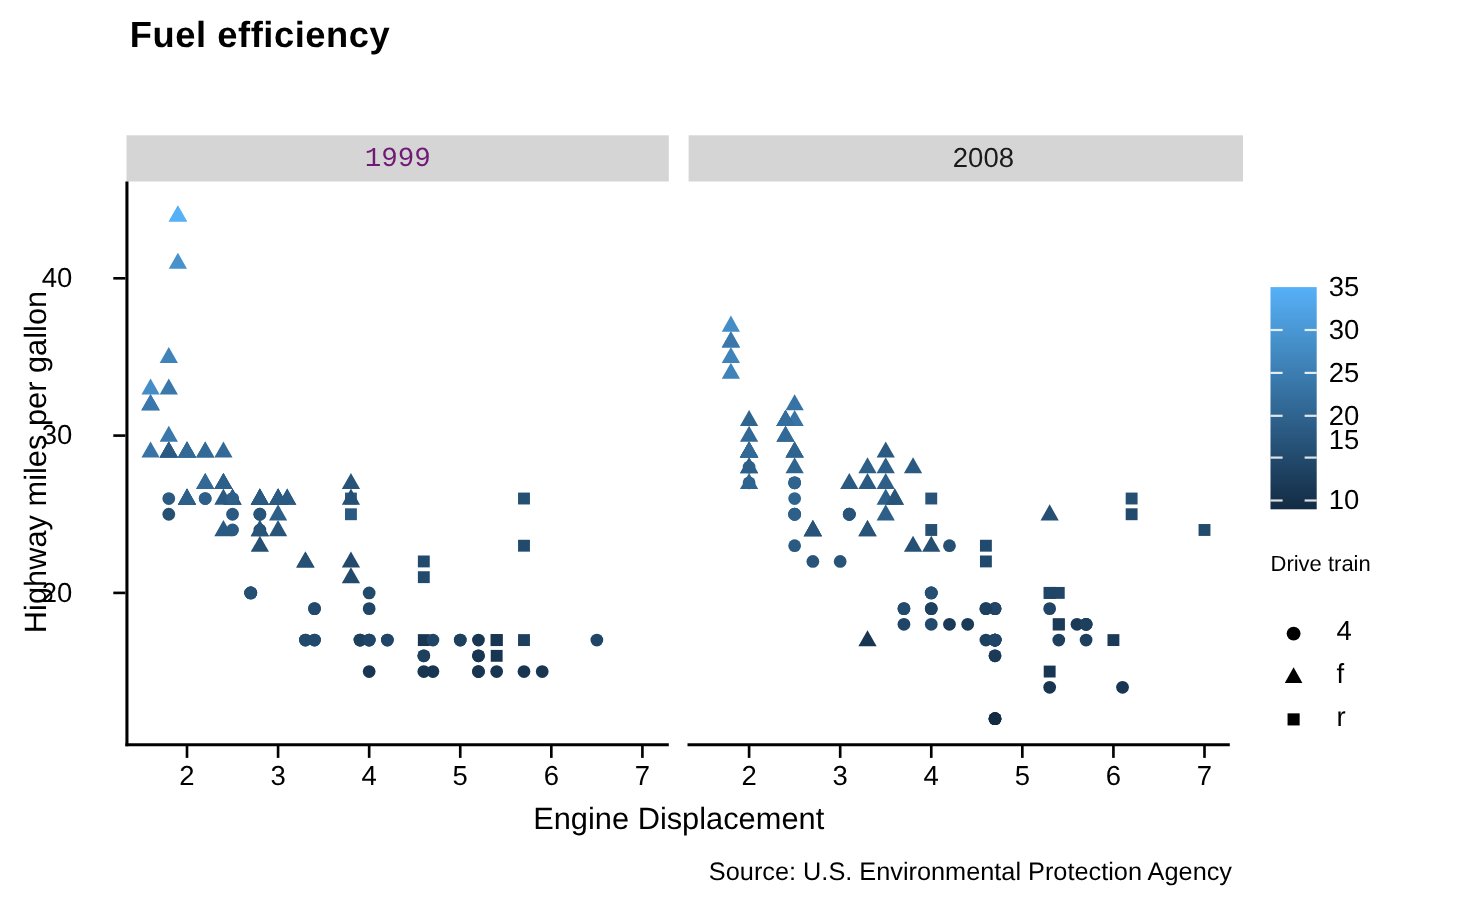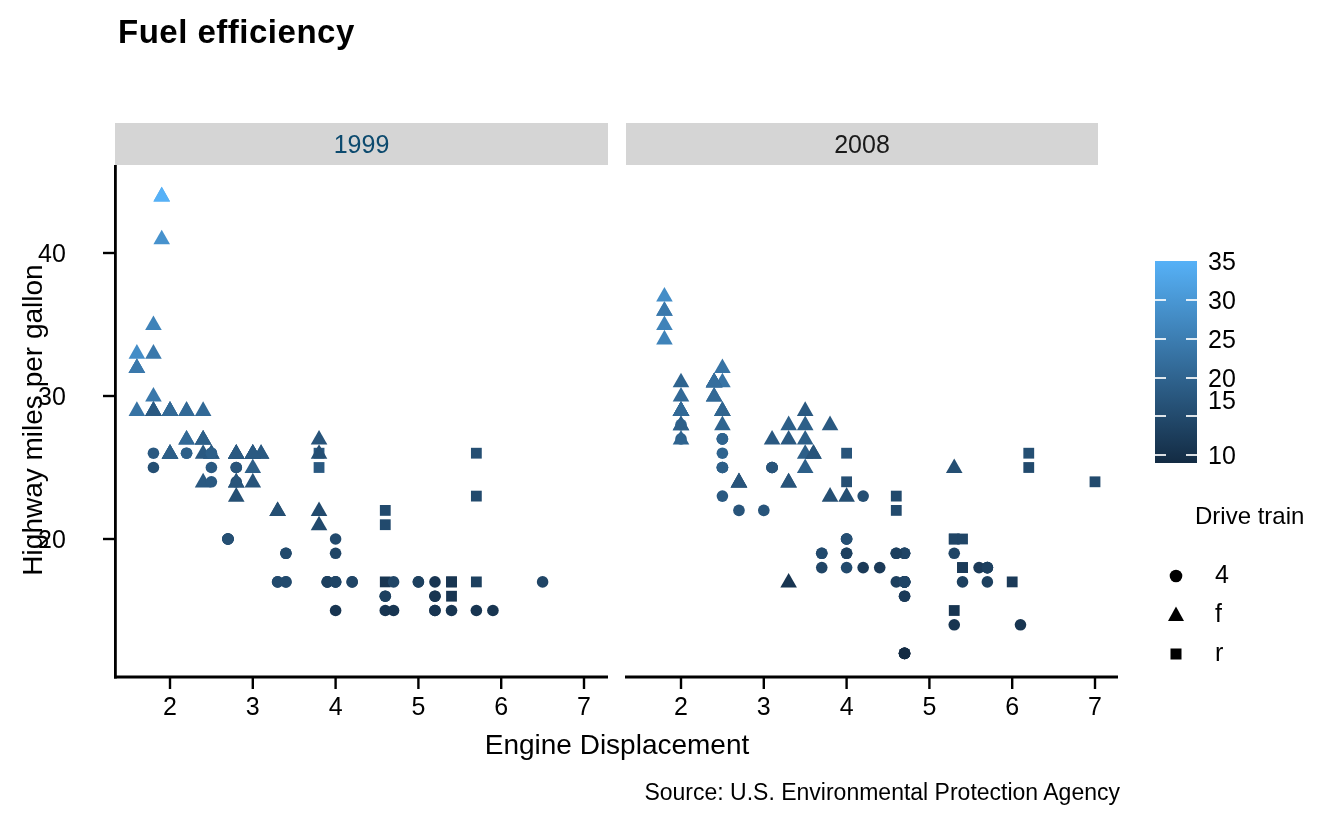--- a/index.html
+++ b/index.html
@@ -4,45 +4,45 @@
 <style>
   html,body{margin:0;padding:0;background:#fff;}
   .fig{position:relative;width:1344px;height:830px;background:#ffffff;
        font-family:"Liberation Sans",sans-serif;color:#000;overflow:hidden;}
   .abs{position:absolute;}
   .title{left:118px;top:13px;font-size:33px;font-weight:bold;letter-spacing:0.5px;}
   .subtitle{left:118px;top:72px;font-size:25px;}
   .strip{top:123px;height:42px;display:flex;align-items:center;justify-content:center;
          font-size:25px;color:#1a1a1a;}
   .strip1{left:115px;width:493px;}
-  .strip2{left:626px;width:472px;}
+  .strip2{left:626px;width:472px;padding-left:32px;}
   #plot{position:absolute;left:0;top:0;}
   .ytitle{left:33px;top:420px;transform:translate(-50%,-50%) rotate(-90deg);
           font-size:28px;white-space:nowrap;}
   .xtitle{left:116px;width:1002px;top:729px;text-align:center;font-size:28px;}
   .caption{right:224px;top:779px;font-size:23px;}
   .tick{position:absolute;font-size:25px;color:#000;line-height:32px;}
   .tick.x{width:56px;text-align:center;}
   .tick.y{width:64px;}
   .leg-color-title{left:1155px;top:165px;font-size:28px;line-height:41px;}
   .colorbar{left:1155px;top:261px;width:42px;height:202px;}
   .cb-tick{position:absolute;width:11px;height:2px;background:rgba(255,255,255,0.85);}
   .cb-label{position:absolute;left:1208px;font-size:25px;line-height:32px;}
-  .leg-shape-title{left:1155px;top:502px;font-size:24px;margin-left:40px;}
+  .leg-shape-title{left:1155px;top:502px;font-size:20px;}
   #shape-entries{position:absolute;left:1161px;top:555px;}
   .srow{display:flex;align-items:center;height:39px;}
   .srow .slabel{font-size:25px;margin-left:24px;}
 </style>
 </head>
 <body>
 
 <div class="fig">
   <div class="abs title">Fuel efficiency</div>
 
-  <div class="abs strip strip1" style="background: rgb(213, 213, 213); color: #0c4a6e;">
+  <div class="abs strip strip1" style="background: rgb(213, 213, 213); color: #701a75; font-family: Liberation Mono, monospace;">
     <span>1999</span>
   </div>
   <div class="abs strip strip2" style="background: rgb(213, 213, 213); color: rgb(26, 26, 26);">
     <span>2008</span>
   </div>
 
   <svg id="plot" width="1344" height="830" viewBox="0 0 1344 830">
       <line x1="114" y1="677" x2="608" y2="677" stroke="#000000" stroke-width="2.8"></line>
       <line x1="170" y1="678" x2="170" y2="689" stroke="#000000" stroke-width="2.4"></line>
       <line x1="252.8" y1="678" x2="252.8" y2="689" stroke="#000000" stroke-width="2.4"></line>

